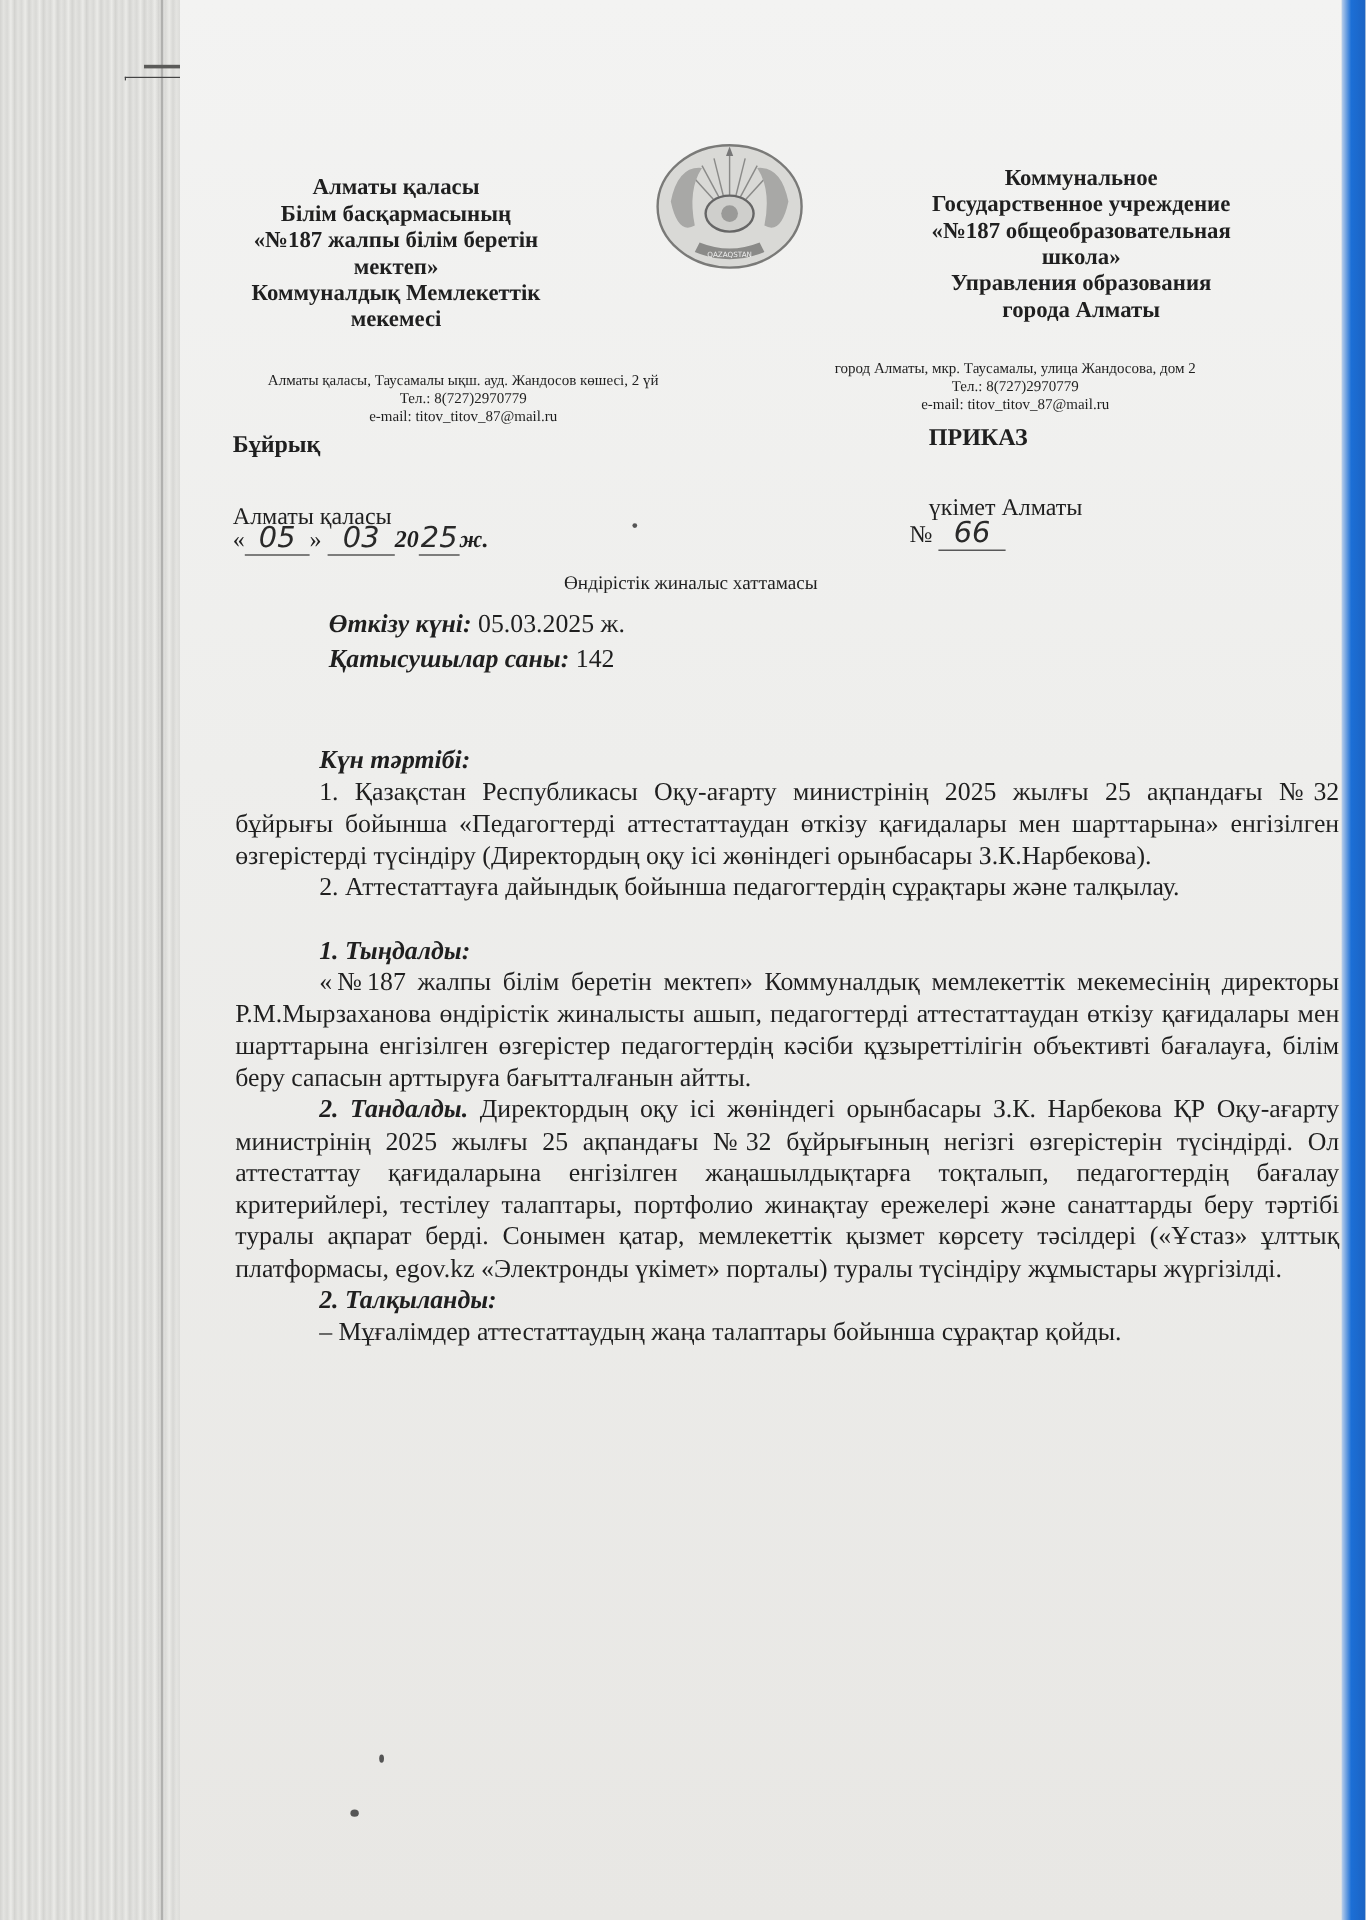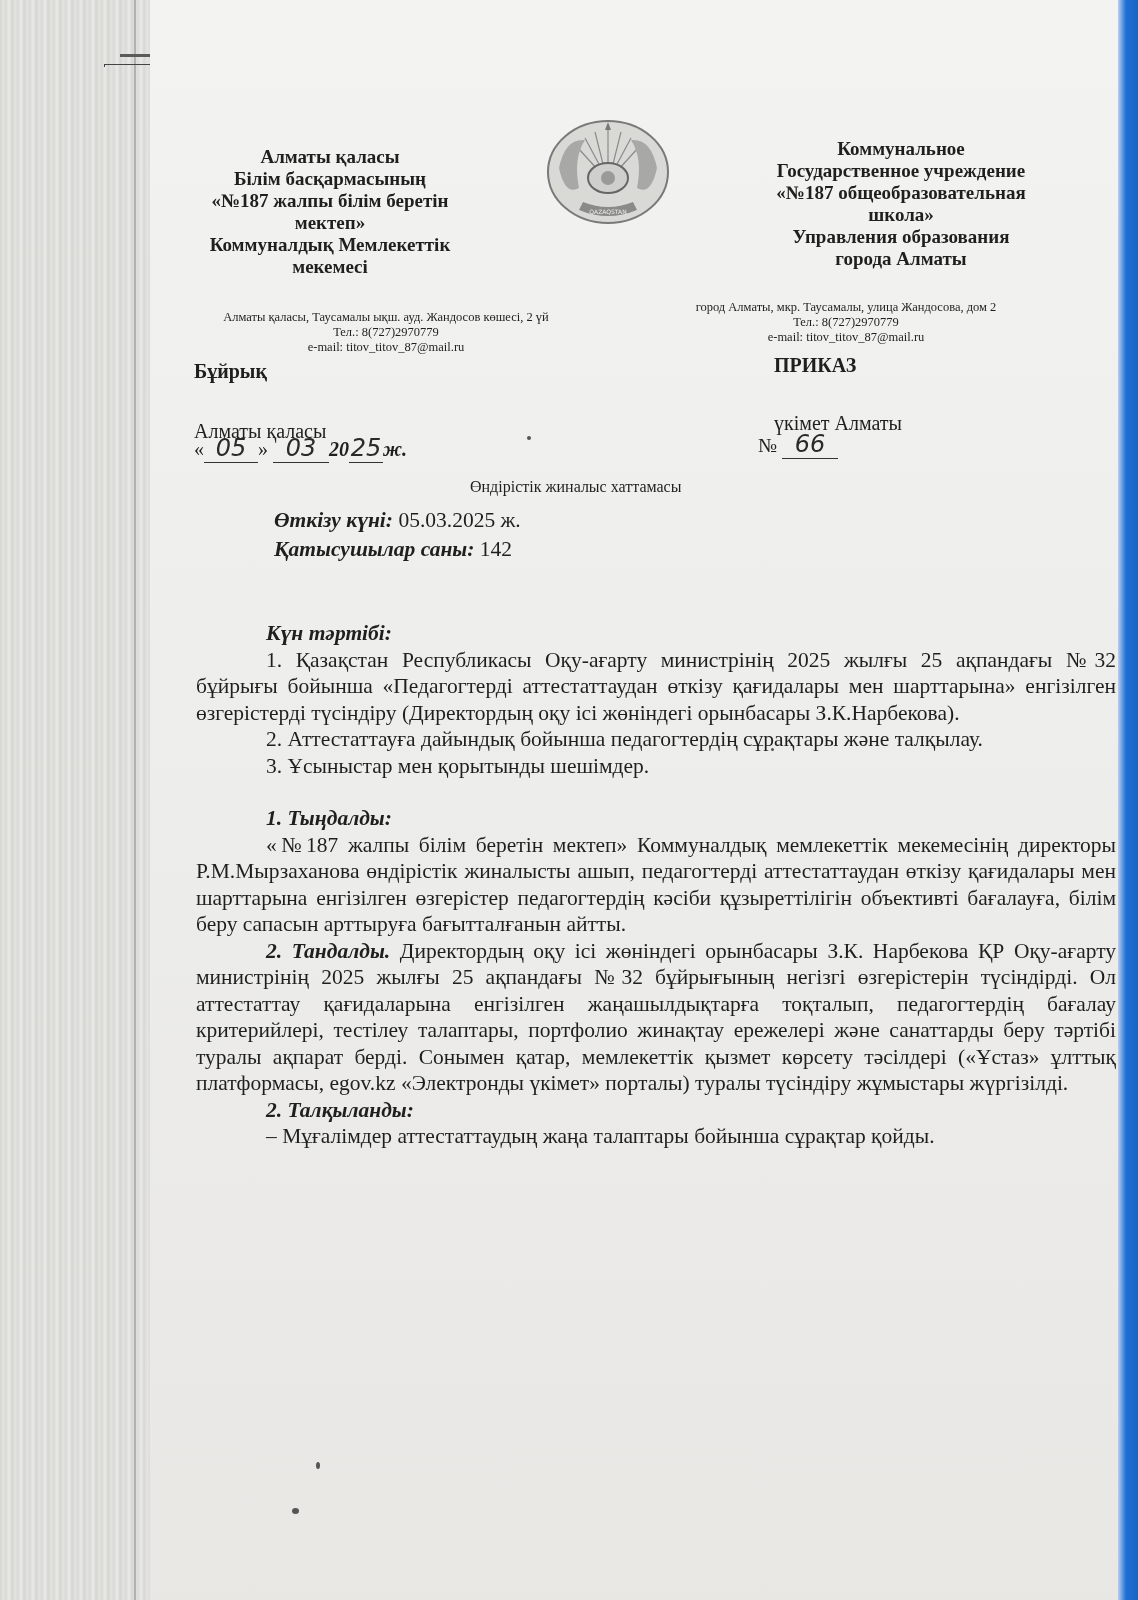--- a/index.html
+++ b/index.html
@@ -118,21 +118,20 @@
 <div class="abs" style="left:470px; top:478px; font-size:16px;">Өндірістік жиналыс хаттамасы</div>
 <div class="abs" style="left:262px; top:506px; font-size:21.5px; line-height:29px;margin-left:12px;">
   <div><span class="b">Өткізу күні:</span><span> 05.03.2025 ж.</span></div>
   <div><span class="b">Қатысушылар саны:</span><span> 142</span></div>
 </div>
 
 <div class="body-text" style="top:620px;">
   <p class="para ind b">Күн тәртібі:</p>
   <p class="para ind">1. Қазақстан Республикасы Оқу-ағарту министрінің 2025 жылғы 25 ақпандағы №32 бұйрығы бойынша «Педагогтерді аттестаттаудан өткізу қағидалары мен шарттарына» енгізілген өзгерістерді түсіндіру (Директордың оқу ісі жөніндегі орынбасары З.К.Нарбекова).</p>
   <p class="para ind">2. Аттестаттауға дайындық бойынша педагогтердің сұрақтары және талқылау.</p>
-  <p class="para ind">3. Ұсыныстар мен қорытынды шешімдер.</p>
   <div class="gap"></div>
   <p class="para ind b">1. Тыңдалды:</p>
   <p class="para ind">«№187 жалпы білім беретін мектеп» Коммуналдық мемлекеттік мекемесінің директоры Р.М.Мырзаханова өндірістік жиналысты ашып, педагогтерді аттестаттаудан өткізу қағидалары мен шарттарына енгізілген өзгерістер педагогтердің кәсіби құзыреттілігін объективті бағалауға, білім беру сапасын арттыруға бағытталғанын айтты.</p>
   <p class="para ind"><span class="b">2. Тандалды.</span><span> Директордың оқу ісі жөніндегі орынбасары З.К. Нарбекова ҚР Оқу-ағарту министрінің 2025 жылғы 25 ақпандағы №32 бұйрығының негізгі өзгерістерін түсіндірді. Ол аттестаттау қағидаларына енгізілген жаңашылдықтарға тоқталып, педагогтердің бағалау критерийлері, тестілеу талаптары, портфолио жинақтау ережелері және санаттарды беру тәртібі туралы ақпарат берді. Сонымен қатар, мемлекеттік қызмет көрсету тәсілдері («Ұстаз» ұлттық платформасы, egov.kz «Электронды үкімет» порталы) туралы түсіндіру жұмыстары жүргізілді.</span></p>
   <p class="para ind b">2. Талқыланды:</p>
   <p class="para ind-block">– Мұғалімдер аттестаттаудың жаңа талаптары бойынша сұрақтар қойды.</p>
 </div>
 
 <div class="speck" style="left:316px; top:1462px; width:4px; height:7px;"></div>
 <div class="speck" style="left:292px; top:1508px; width:7px; height:6px;"></div>

